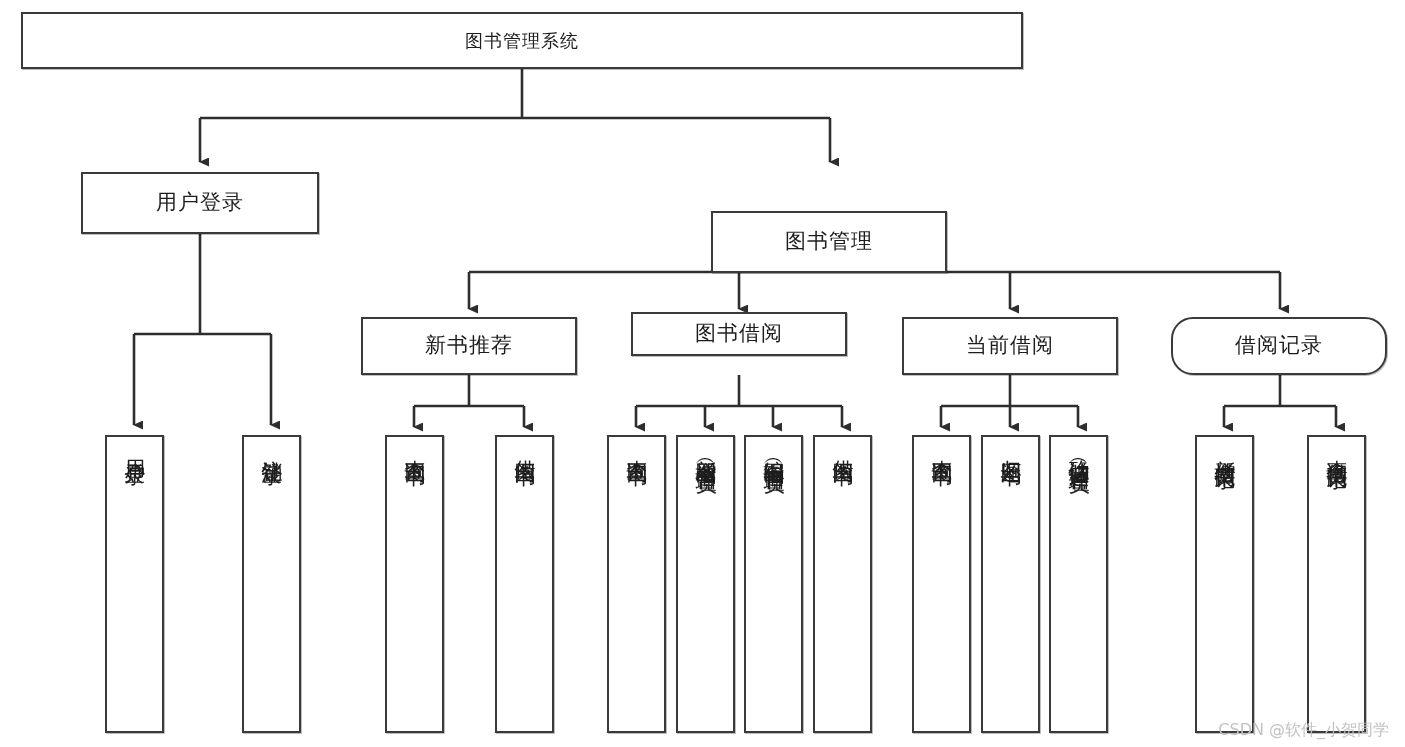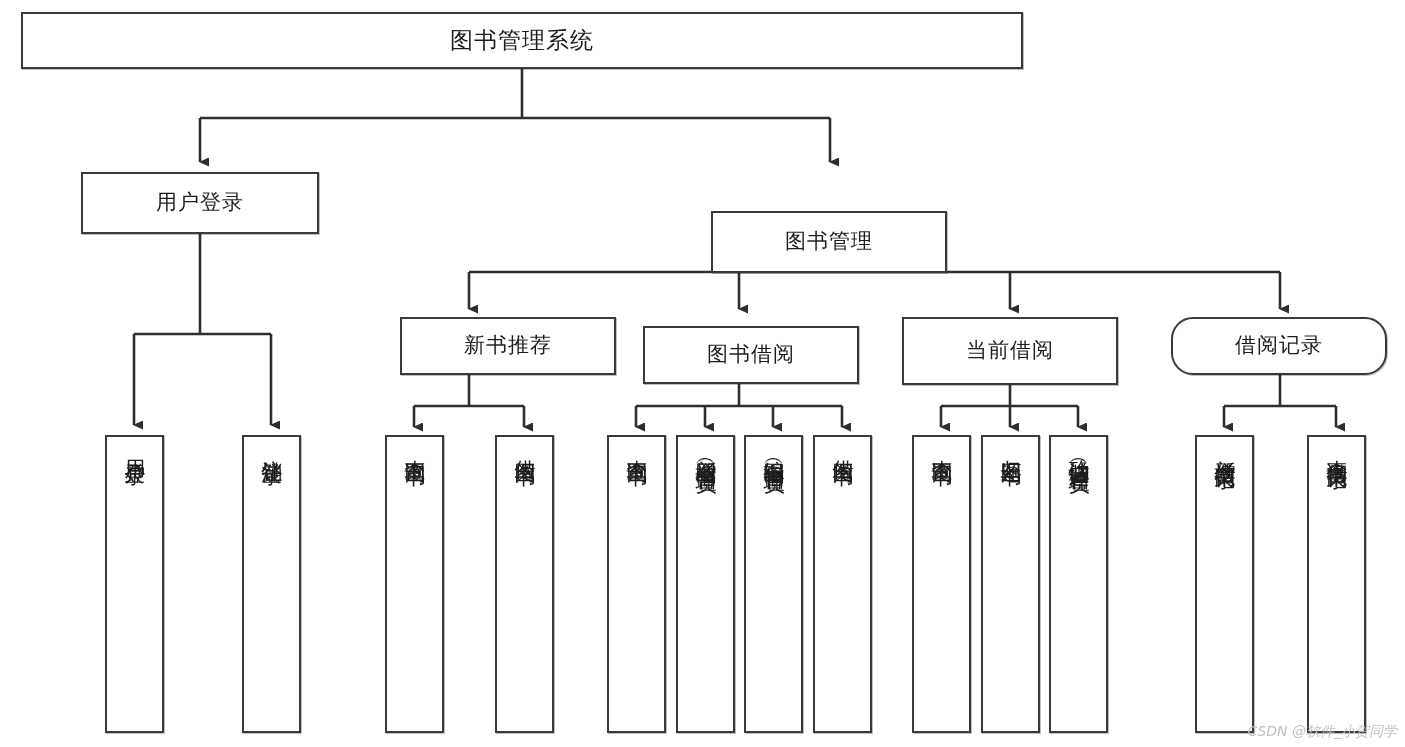--- a/index.html
+++ b/index.html
@@ -47,31 +47,30 @@
   .node.vert .vlabel {
     writing-mode: vertical-rl;
     text-orientation: upright;
     font-size: 21px;
     line-height: 1.28;
     letter-spacing: 2px;
     white-space: nowrap;
     color: #1d1d1d;
   }
   .node.root {
-    font-size: 23px;
+    font-size: 18px;
   }
   #watermark {
     position: absolute;
-    right: 8px;
+    right: 16px;
     bottom: 6px;
-    font-size: 14px;
+    font-size: 16px;
     color: #c2c2c2;
     white-space: nowrap;
     user-select: none;
-    font-style: italic;
   }
 </style>
 </head>
 <body>
 
 <div id="canvas">
 
   <svg id="connectors" viewBox="0 0 1405 747" width="1405" height="747">
     <defs>
       <marker id="arrowhead" markerWidth="9" markerHeight="10" refX="4.5" refY="9" orient="auto" markerUnits="userSpaceOnUse">
@@ -126,27 +125,27 @@
     <span>图书管理系统</span>
   </div>
 
   <div class="node horiz" style="left:81px; top:172px; width:238px; height:62px;">
     <span>用户登录</span>
   </div>
   <div class="node horiz" style="left:711px; top:172px; width:236px; height:62px;margin-top:39px;">
     <span>图书管理</span>
   </div>
 
-  <div class="node horiz" style="left:361px; top:317px; width:216px; height:58px;margin-left:39px;">
+  <div class="node horiz" style="left:361px; top:317px; width:216px; height:58px;">
     <span>新书推荐</span>
   </div>
-  <div class="node horiz" style="left:631px; top:326px; width:216px; height:58px;margin-left:12px;">
+  <div class="node horiz" style="left:631px; top:312px; width:216px; height:44px;">
     <span>图书借阅</span>
   </div>
-  <div class="node horiz" style="left:902px; top:317px; width:216px; height:68px;">
+  <div class="node horiz" style="left:902px; top:317px; width:216px; height:58px;">
     <span>当前借阅</span>
   </div>
   <div class="node horiz" style="left:1171px; top:317px; width:216px; height:58px;border-radius:22px;">
     <span>借阅记录</span>
   </div>
 
   <div class="node vert" style="left:105px; top:435px; width:59px; height:298px;">
     <span class="vlabel">用户登录</span>
   </div>
   <div class="node vert" style="left:242px; top:435px; width:59px; height:298px;">

